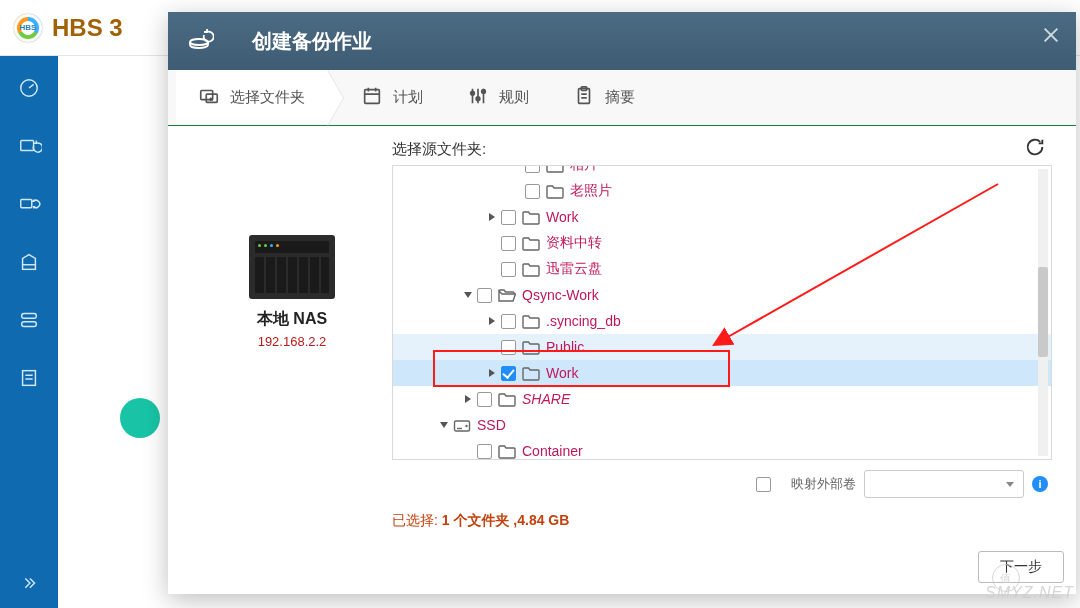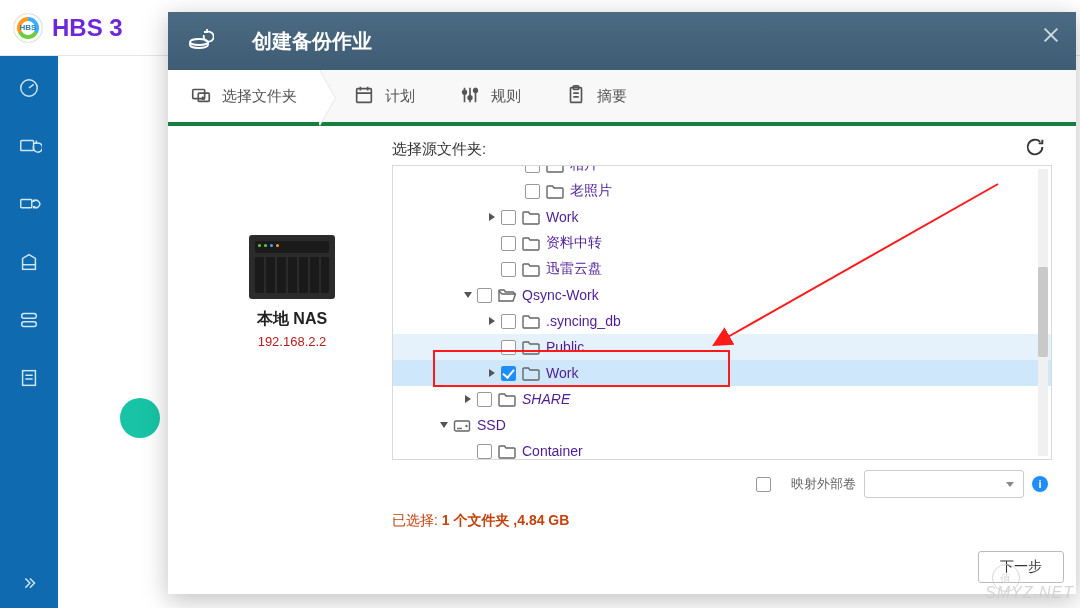--- a/index.html
+++ b/index.html
@@ -4,41 +4,41 @@
 <style>
   * { box-sizing: border-box; margin: 0; padding: 0; font-family: "Microsoft YaHei", "PingFang SC", Arial, sans-serif; }
   body { width: 1080px; height: 608px; overflow: hidden; background: #f5f5f5; position: relative; }
 
   
   .app-bg { position: absolute; inset: 0; background: #fff; }
   .app-titlebar { height: 56px; display: flex; align-items: center; padding: 0 14px; border-bottom: 1px solid #e5e5e5; }
   .app-logo { width: 28px; height: 28px; border-radius: 50%; background: conic-gradient(#3ab0ff 0 120deg, #6fcb3f 120deg 240deg, #ff9a1f 240deg 360deg); margin-right: 10px; box-shadow: inset 0 0 0 3px #fff, 0 0 2px rgba(0,0,0,.3); position: relative; }
   .app-logo::after { content:""; position:absolute; inset:7px; background:#fff; border-radius:50%; }
   .app-logo span { position:absolute; inset:0; display:flex; align-items:center; justify-content:center; font-size:8px; font-weight:700; color:#2b7fb8; z-index:1;}
-  .app-title { font-size: 24px; font-weight: 700; color: #6d28d9; }
+  .app-title { font-size: 24px; font-weight: 700; color: #a16207; }
 
   .left-rail { position: absolute; left: 0; top: 56px; bottom: 0; width: 58px; background: #0f6ab0; display: flex; flex-direction: column; align-items: center; padding-top: 20px; gap: 34px; }
   .rail-icon { width: 28px; height: 24px; color: #cfe7f7; display:flex; align-items:center; justify-content:center; }
   .rail-icon svg { width: 26px; height: 22px; stroke: currentColor; fill: none; stroke-width: 1.6; }
   .rail-expand { position: absolute; bottom: 12px; }
 
   .float-btn { position:absolute; left:120px; top:398px; width:40px; height:40px; border-radius:50%; background:#19c4a6; }
 
   
   .modal { position: absolute; left: 168px; top: 12px; right: 4px; height: 582px; background: #fff; box-shadow: 0 6px 24px rgba(0,0,0,.25); display: flex; flex-direction: column; }
   .modal-header { height: 58px; background: linear-gradient(#4b6b84, #3e5c73); color: #fff; display: flex; align-items: center; padding: 0 20px; position: relative; }
   .modal-header .hdr-icon { margin-right: 16px; }
   .modal-header .hdr-icon svg { width: 26px; height: 22px; stroke:#fff; fill:none; stroke-width:1.8;}
   .modal-title { font-size: 20px; font-weight: 700; margin-left: 22px; }
   .modal-close { position: absolute; right: 14px; top: 12px; width: 22px; height: 22px; cursor: pointer; }
   .modal-close::before, .modal-close::after { content: ""; position: absolute; left: 10px; top: 2px; width: 2px; height: 18px; background: #cfd9e0; }
   .modal-close::before { transform: rotate(45deg); }
   .modal-close::after { transform: rotate(-45deg); }
 
-  .steps { height: 56px; background: #f8f8f8; border-bottom: 4px solid #15803d; display: flex; align-items: stretch; }
+  .steps { height: 56px; background: #f8f8f8; border-bottom: 1px solid #15803d; display: flex; align-items: stretch; padding-left: 8px; }
   .step { display: flex; align-items: center; padding: 0 22px; gap: 10px; color: #555; font-size: 15px; position: relative; }
   .step.active { background: #fff; }
   .step.active::after { content:""; position:absolute; right:-16px; top:0; bottom:0; width:0; border-left:16px solid #fff; border-top:28px solid transparent; border-bottom:28px solid transparent; filter: drop-shadow(1px 0 0 #e6e6e6);}
   .step-icon svg { width: 22px; height: 22px; stroke: #555; fill: none; stroke-width: 1.8; }
 
   .content { flex: 1; padding: 14px 24px 10px 24px; display: flex; flex-direction: column; position: relative; overflow: hidden; justify-content: space-between; }
   .section-label { font-size: 15px; color: #333; margin-bottom: 6px; margin-left: 200px; }
   .refresh-btn { position: absolute; right: 30px; top: 10px; cursor: pointer; }
   .refresh-btn svg { width: 22px; height: 22px; stroke: #333; fill: none; stroke-width: 2; }
 
@@ -48,21 +48,21 @@
   .nas-img::before { content:""; position:absolute; left:6px; right:6px; top:6px; height:12px; background:#1a1a1a; border-radius:1px;}
   .nas-img::after { content:""; position:absolute; left:6px; right:6px; top:22px; bottom:6px; background: repeating-linear-gradient(90deg,#1a1a1a 0 9px,#2b2b2b 9px 11px); border-radius:1px;}
   .nas-dots { position:absolute; left:9px; top:9px; display:flex; gap:3px;}
   .nas-dots i { width:3px; height:3px; background:#6fcb3f; border-radius:50%; display:block;}
   .nas-dots i:nth-child(3){ background:#3ab0ff;} .nas-dots i:nth-child(4){ background:#ff9a1f;}
   .device-name { font-size: 16px; font-weight: 700; color: #222; margin-bottom: 4px; }
   .device-ip { font-size: 13px; color: #b91c1c; }
 
   .tree-col { flex: 1; border: 1px solid #d9d9d9; position: relative; overflow: hidden; background:#fff; }
   .tree-scroll { position:absolute; inset:0; overflow:hidden; }
-  .tree { font-size: 14px; color: #4c1d95; }
+  .tree { font-size: 14px; color: #be185d; }
   .tree-row { display: flex; align-items: center; height: 26px; padding-left: 8px; white-space: nowrap; position: relative; }
   .tree-row.hover { background: #e6f2fb; }
   .tree-row.selected { background: #cfe7fb; }
   .expander { width: 14px; height: 14px; display: inline-flex; align-items:center; justify-content:center; margin-right: 2px; color:#555; flex-shrink:0;}
   .expander::before { content:""; display:block; width:0; height:0; }
   .expander.closed::before { border-left: 6px solid #555; border-top: 4px solid transparent; border-bottom: 4px solid transparent; }
   .expander.open::before { border-top: 6px solid #555; border-left: 4px solid transparent; border-right: 4px solid transparent; }
   .expander.none::before { content: none; }
   .chk { width: 15px; height: 15px; border: 1.5px solid #999; border-radius: 2px; margin-right: 6px; flex-shrink: 0; background:#fff; }
   .chk.checked { background: #1f8efa; border-color: #1f8efa; position: relative; }

